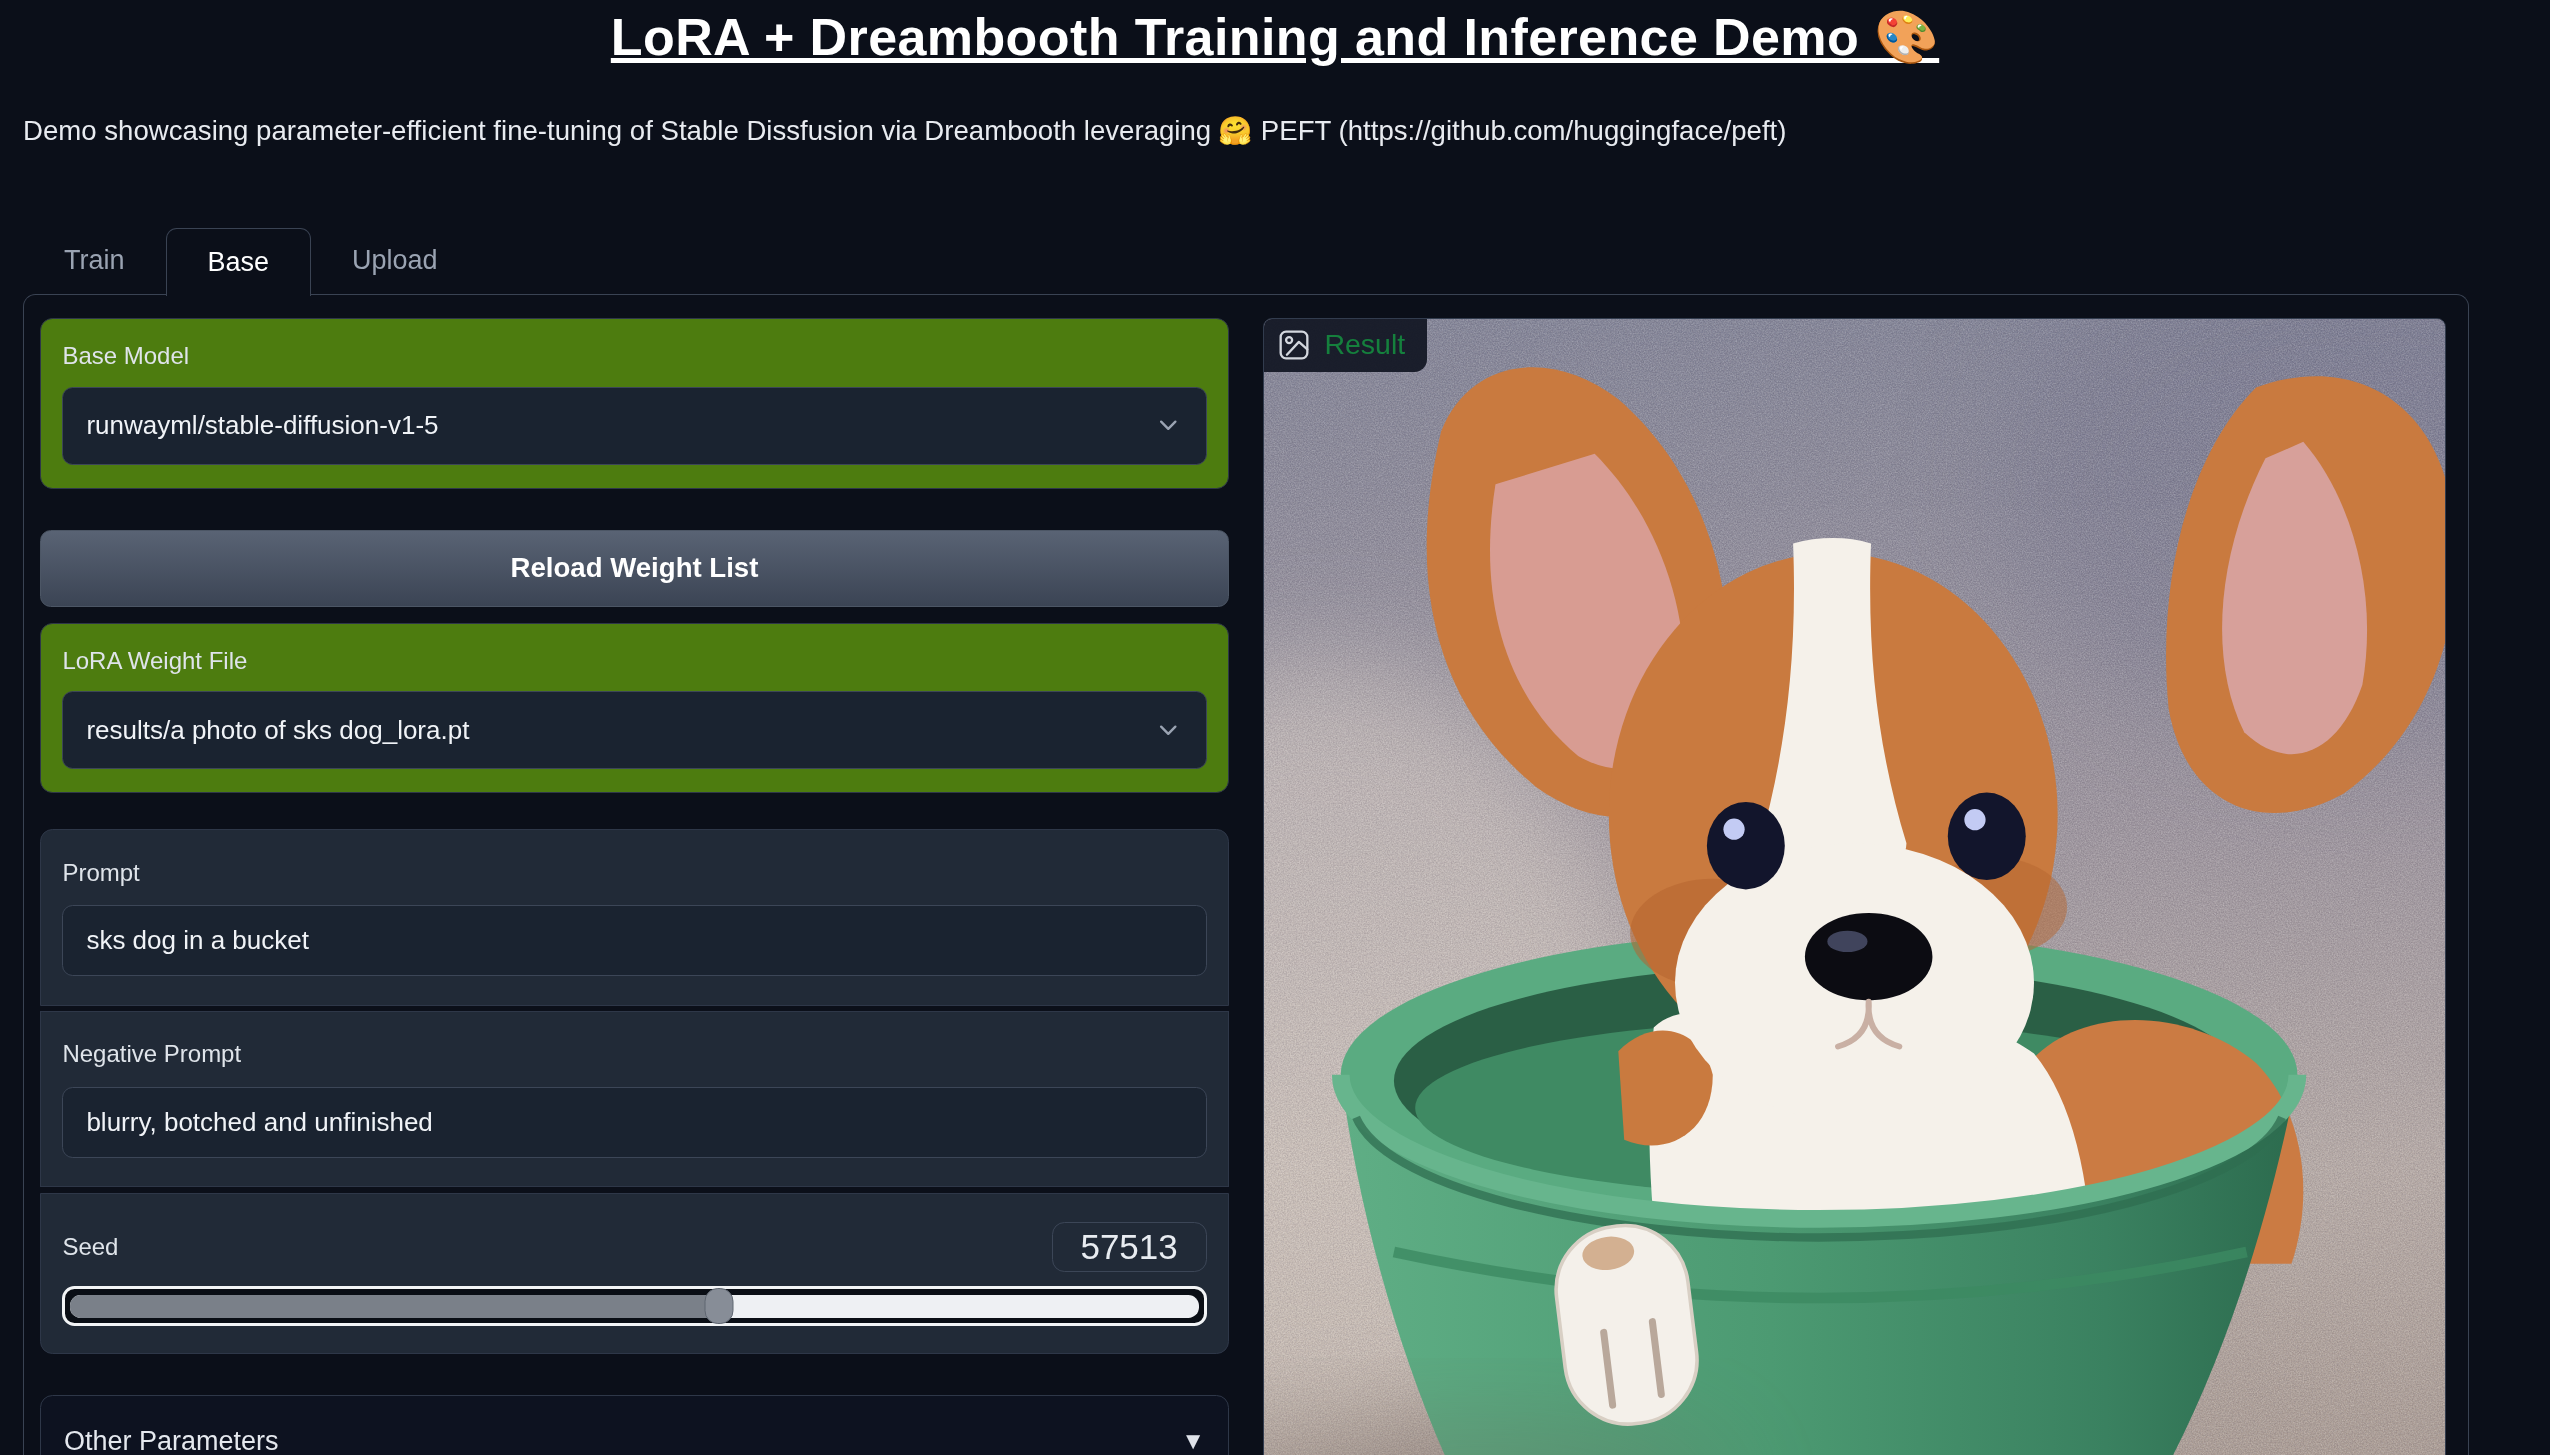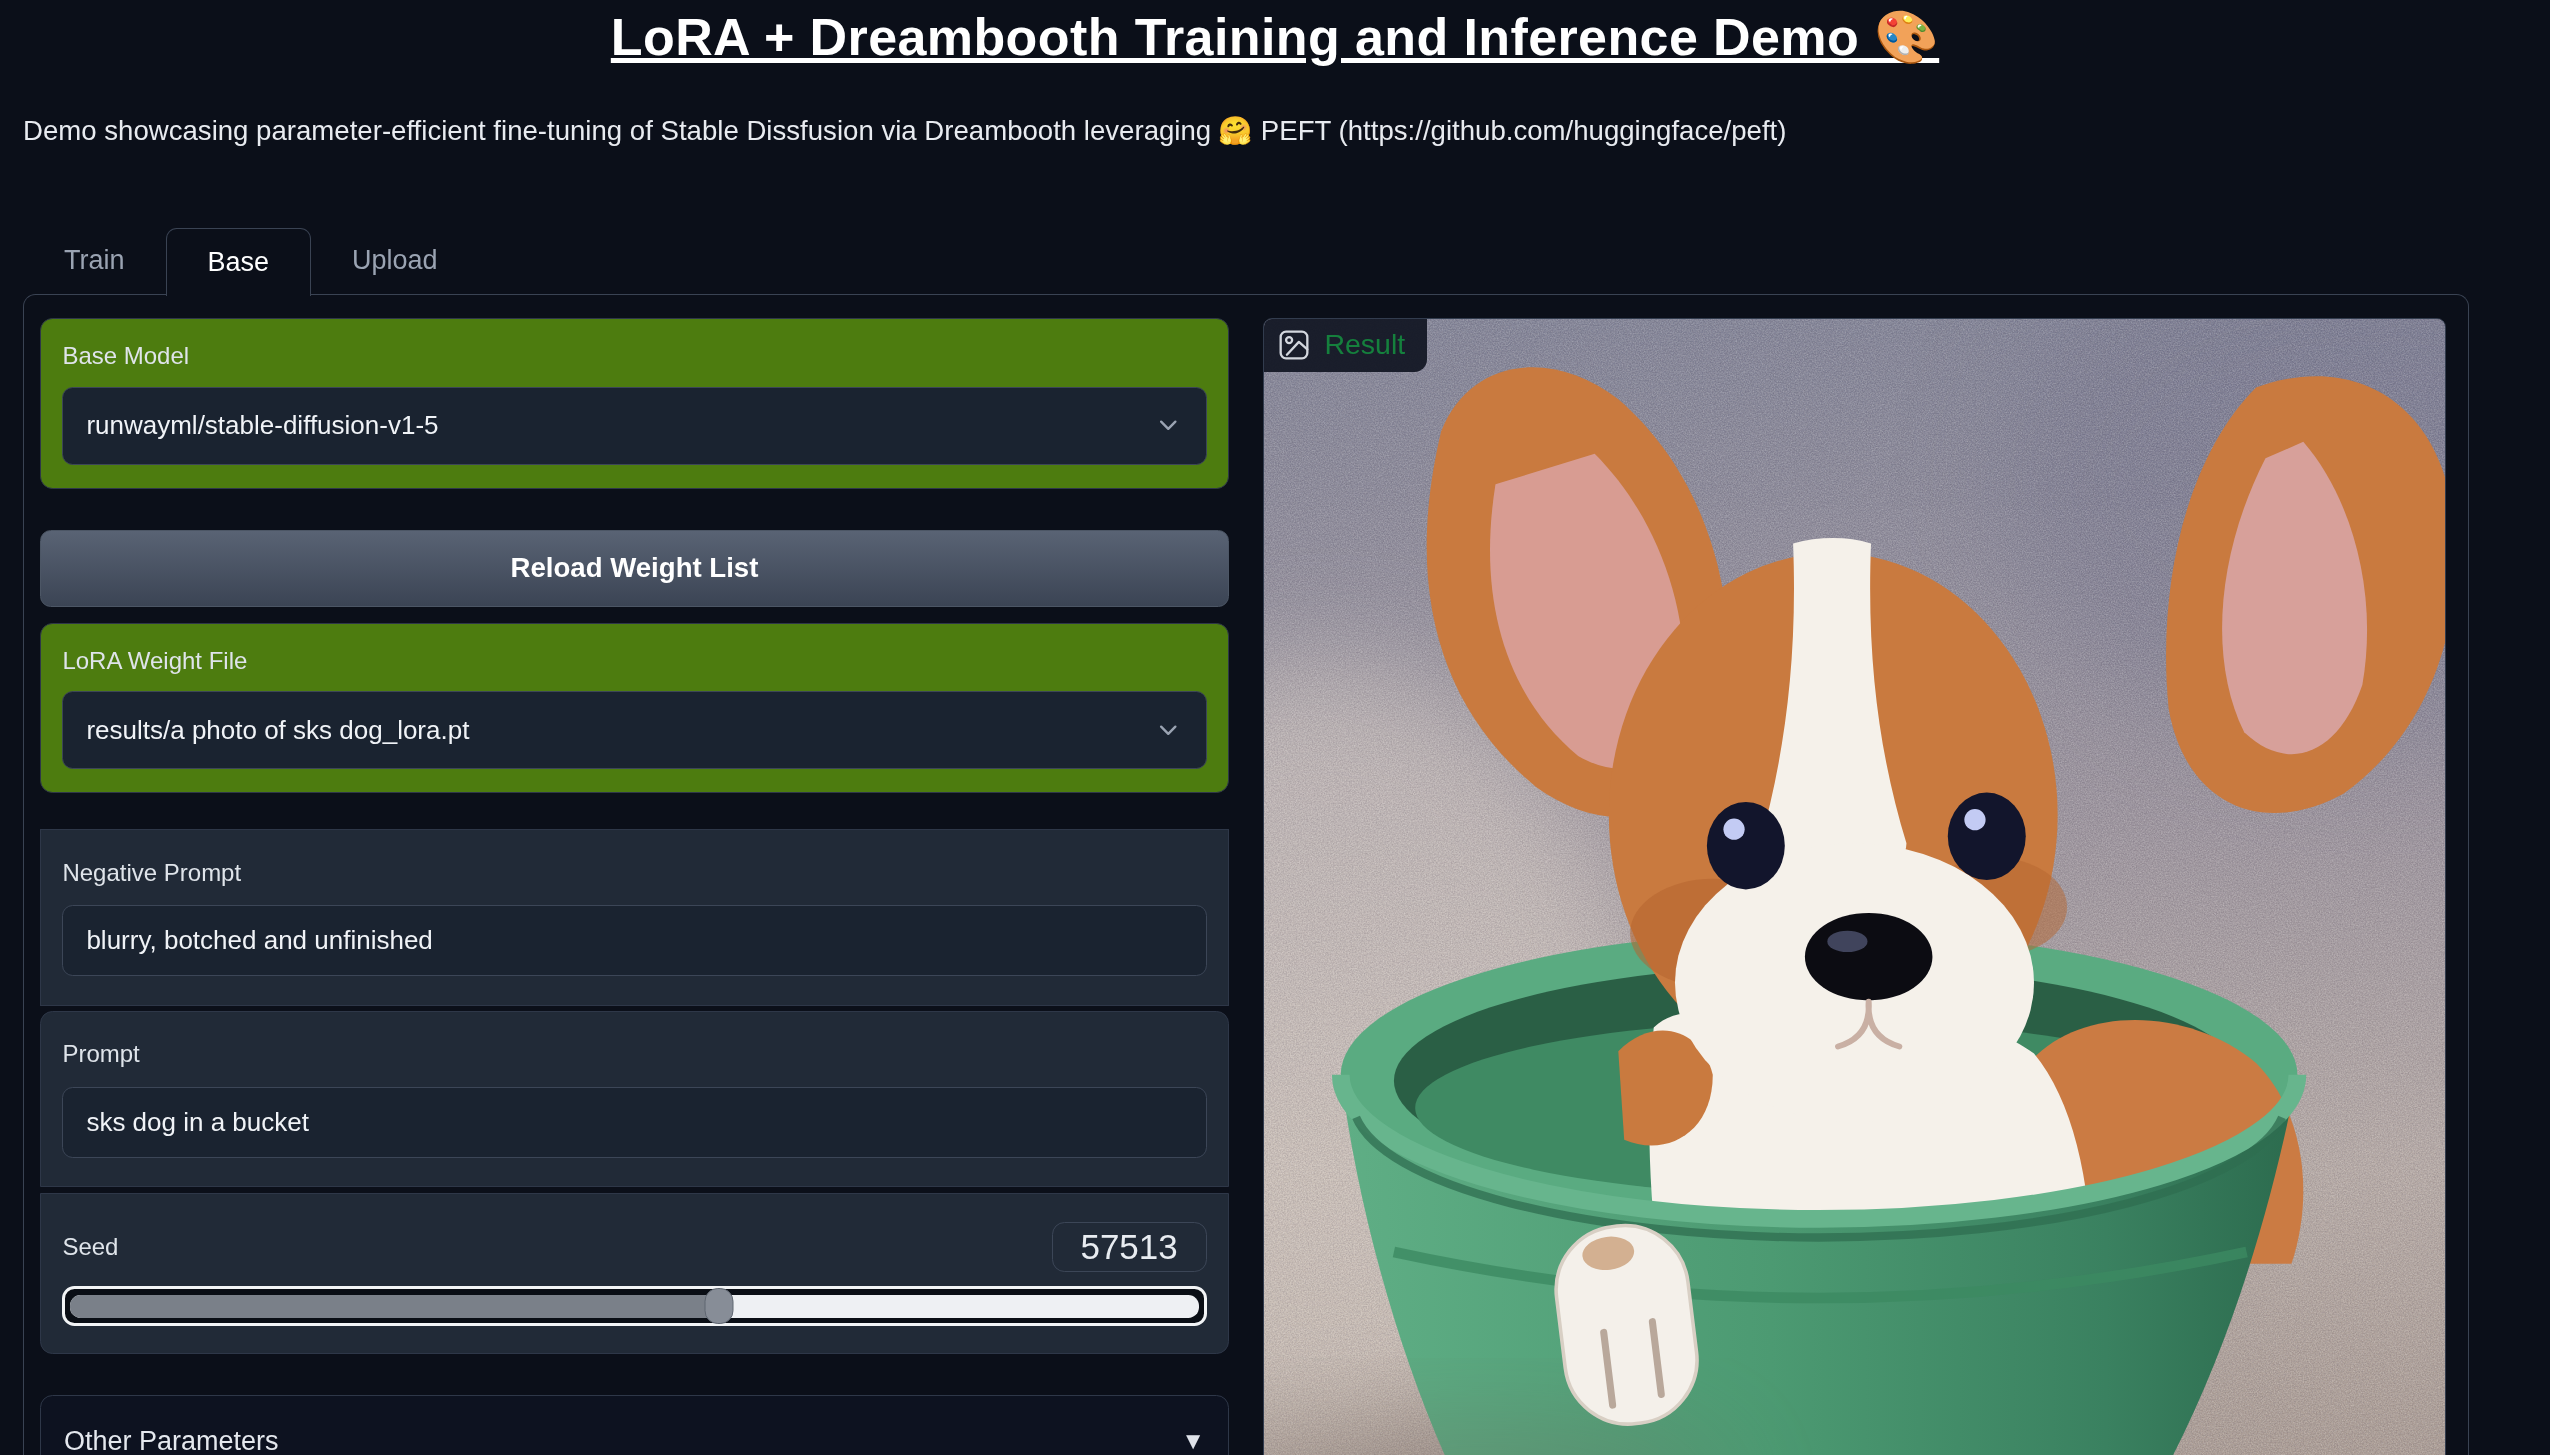--- a/index.html
+++ b/index.html
@@ -133,27 +133,27 @@
         <div class="block-label">LoRA Weight File</div>
         <div class="dropdown">
           <div class="dropdown-value">results/a photo of sks dog_lora.pt</div>
           <svg class="chev" viewBox="0 0 24 24" fill="none" stroke="#9aa3b2" stroke-width="2" stroke-linecap="round" stroke-linejoin="round">
               <path d="M6 9l6 6 6-6"></path>
             </svg>
         </div>
       </div>
 
       <div class="form-stack">
+        <div class="form-sec first">
+          <div class="block-label">Prompt</div>
+          <div class="textbox">sks dog in a bucket</div>
+        </div>
         <div class="form-sec">
           <div class="block-label">Negative Prompt</div>
           <div class="textbox">blurry, botched and unfinished</div>
-        </div>
-        <div class="form-sec first">
-          <div class="block-label">Prompt</div>
-          <div class="textbox">sks dog in a bucket</div>
         </div>
         <div class="form-sec last">
           <div class="seed-row">
             <div class="block-label">Seed</div>
             <input class="seed-num" readonly="" value="57513" style="">
           </div>
           <div class="slider-ring">
             <div class="slider-track">
               <div class="slider-fill" style="width: 57.5%;"></div>
               <div class="slider-thumb" style="left: 57.5%;"></div>

